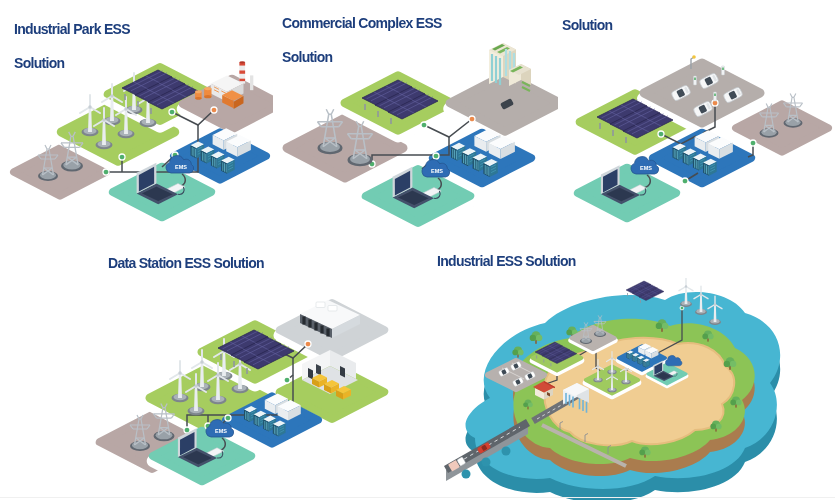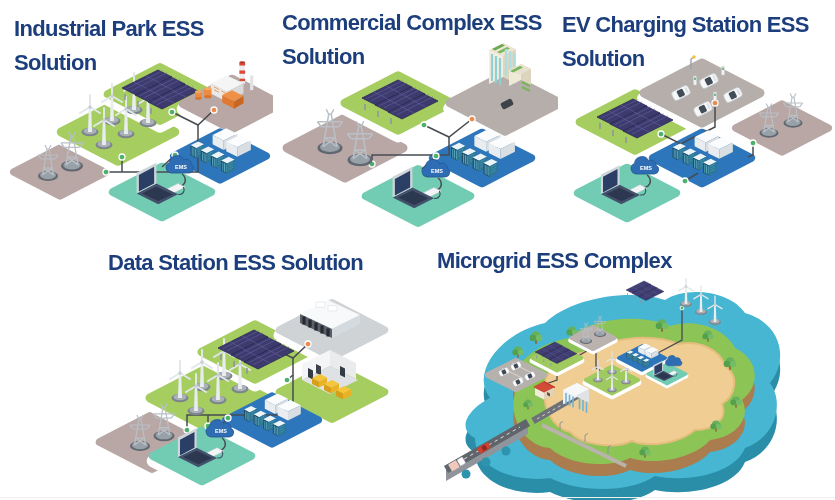--- a/index.html
+++ b/index.html
@@ -1,19 +1,19 @@
 <!DOCTYPE html>
 <html><head>
 <meta charset="utf-8">
 <style>
   html,body{margin:0;padding:0;}
   body{width:835px;height:500px;background:#ffffff;position:relative;overflow:hidden;
        font-family:"Liberation Sans",sans-serif;}
   .stage{position:absolute;left:0;top:0;width:835px;height:500px;background:#ffffff;}
-  .title{position:absolute;color:#1d3e7c;font-weight:700;font-size:22px;line-height:34px;
+  .title{position:absolute;color:#1d3e7c;font-weight:700;font-size:14px;line-height:34px;
          letter-spacing:-0.7px;white-space:nowrap;}
   .title span{display:block;}
   .scene{position:absolute;}
   .baseline{position:absolute;left:0;right:0;bottom:2px;border-top:1px solid #f0f0f0;}
   svg text{font-family:"Liberation Sans",sans-serif;}
 </style>
 </head>
 <body>
 
 <div class="stage">
@@ -201,28 +201,27 @@
 
 <div class="title" style="left:14px;top:12px">
   <span>Industrial Park ESS</span>
   <span>Solution</span>
 </div>
 <div class="title" style="left:282px;top:6px">
   <span>Commercial Complex ESS</span>
   <span>Solution</span>
 </div>
 <div class="title" style="left:562px;top:8px">
-  <span>EV Charging Station ESS</span>
   <span>Solution</span>
 </div>
 <div class="title" style="left:108px;top:246px">
   <span>Data Station ESS Solution</span>
 </div>
 <div class="title" style="left:437px;top:244px">
-  <span>Microgrid ESS Complex</span>
+  <span>Industrial ESS Solution</span>
 </div>
 
 <svg class="scene" style="left:8px;top:50px" width="265" height="185" viewBox="0 0 265 185">
   <use href="#sp" color="#b8a7a5" transform="translate(52,122) scale(0.8)"></use>
   <use href="#sp" color="#a6cd5f" transform="translate(110,82) scale(0.98)"></use>
   <use href="#sp" color="#a6cd5f" transform="translate(152,44) scale(0.9)"></use>
   <use href="#sp" color="#b8a7a5" transform="translate(224,54) scale(0.85)"></use>
   <use href="#sp" color="#2d76bb" transform="translate(212,106) scale(0.8)"></use>
   <use href="#sp" color="#72ccb3" transform="translate(154,142) scale(0.85)"></use>
   <g stroke="#474c51" stroke-width="1.5" fill="none">

